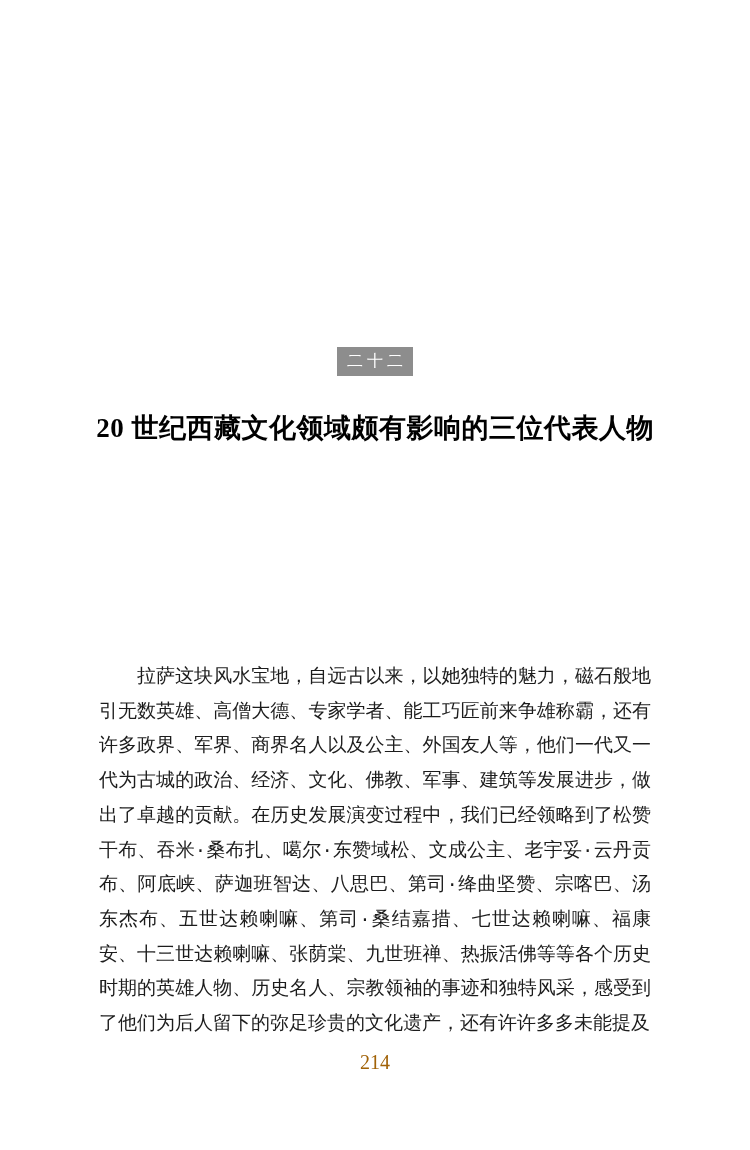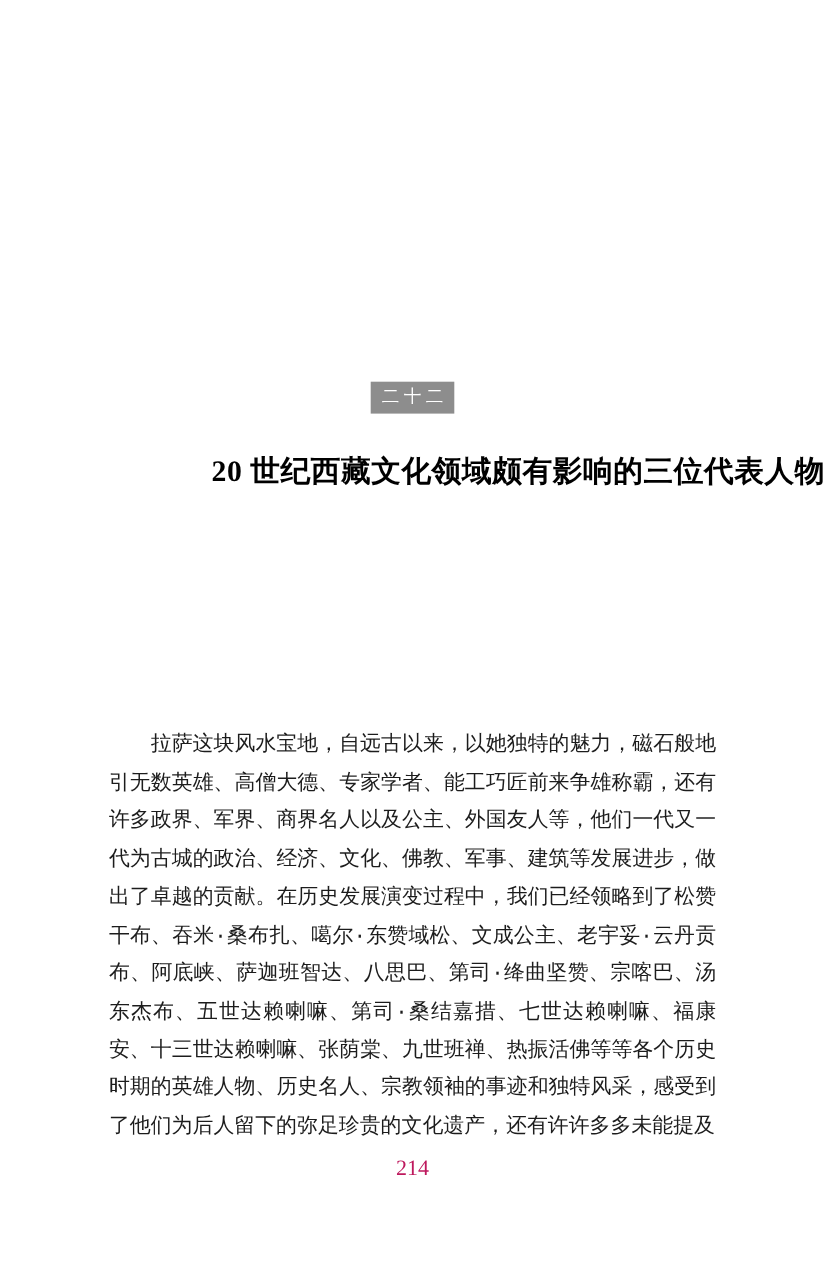--- a/index.html
+++ b/index.html
@@ -28,21 +28,21 @@
     line-height: 1;
     letter-spacing: 4px;
     padding: 6px 6px 7px 10px;
     white-space: nowrap;
   }
   .chapter-title {
     position: absolute;
     top: 392px;
     left: 0;
     width: 100%;
-    text-align: right;
+    text-align: center;
     font-size: 27px;
     font-weight: bold;
     letter-spacing: 0.5px;
     white-space: nowrap;
   }
   .body-text {
     position: absolute;
     top: 641px;
     left: 99px;
     width: 552px;
@@ -56,21 +56,21 @@
     overflow-wrap: break-word;
     font-family: Liberation Mono, monospace;
   }
   .page-number {
     position: absolute;
     top: 1051px;
     left: 0;
     width: 100%;
     text-align: center;
     font-size: 20px;
-    color: #be185d;
+    color: #a16207;
   }
 </style>
 </head>
 <body>
 
 <div class="page">
 
   <div class="chapter-badge">二十二</div>
 
   <h1 class="chapter-title">20 世纪西藏文化领域颇有影响的三位代表人物</h1>

